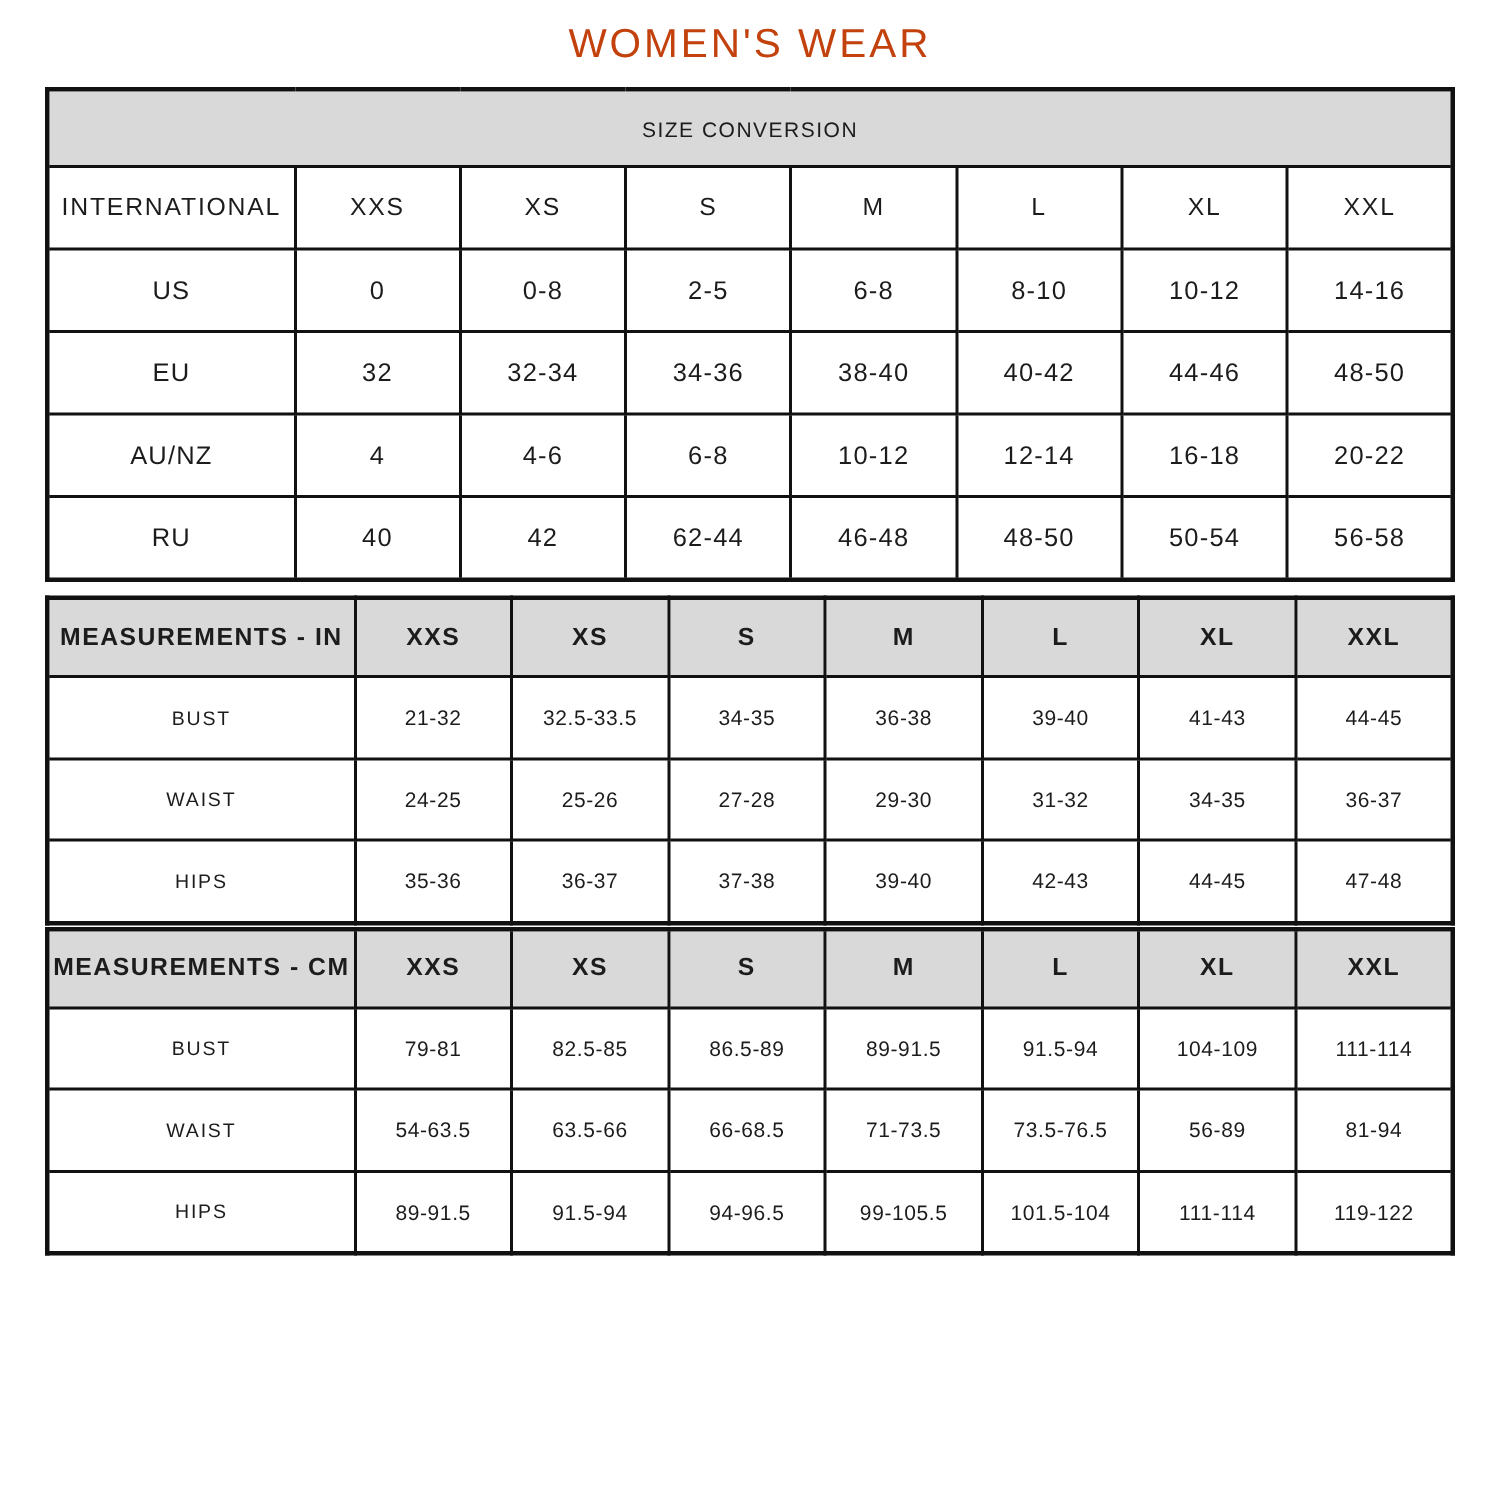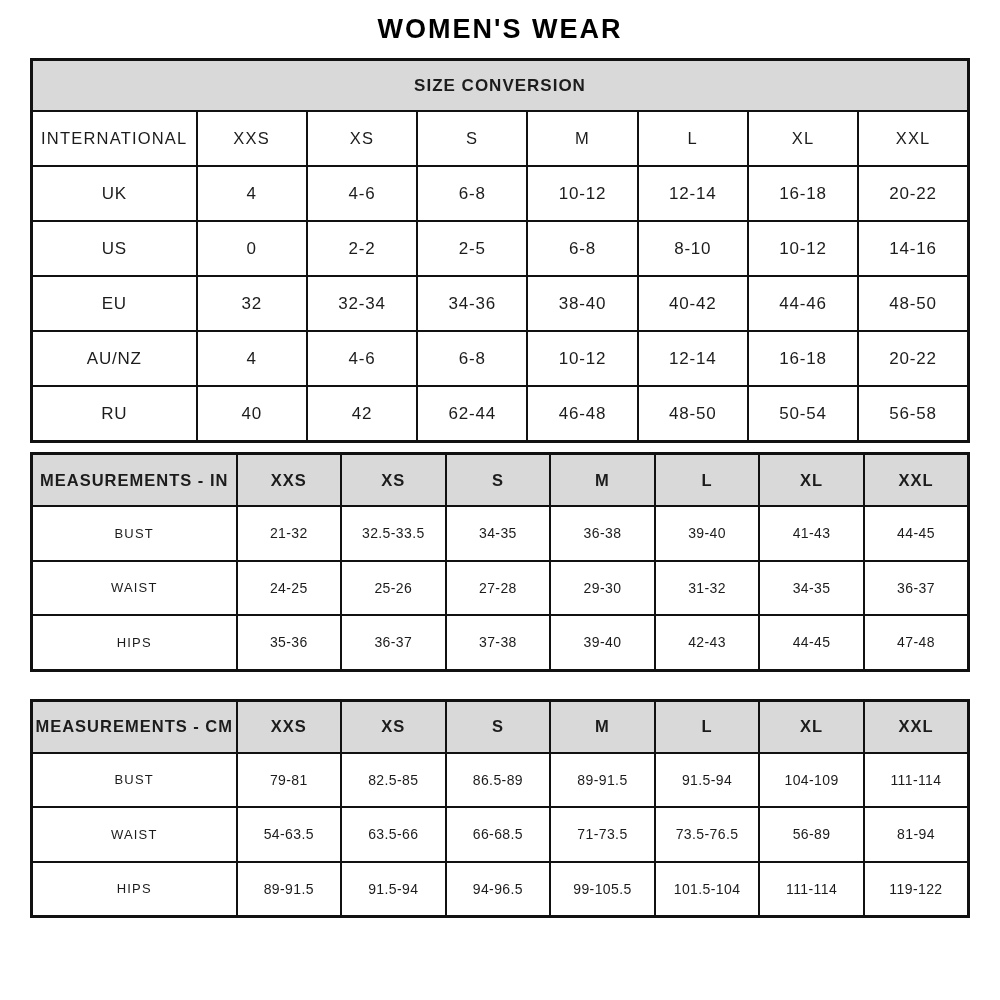--- a/index.html
+++ b/index.html
@@ -13,24 +13,24 @@
   .page {
     width: 1000px;
     height: 1000px;
     box-sizing: border-box;
     padding: 12px 30px 0 30px;
     background: #ffffff;
   }
   .title {
     text-align: center;
     font-size: 27px;
-    font-weight: bold;
+    font-weight: normal;
     letter-spacing: 2px;
     margin: 2px 0 13px 0;
-    color: #000000;
+    color: #c2410c;
   }
   table {
     border-collapse: collapse;
     table-layout: fixed;
     width: 940px;
     border: 3px solid #111111;
   }
   td {
     border: 2px solid #111111;
     text-align: center;
@@ -38,28 +38,28 @@
     padding: 0 2px;
     overflow: hidden;
     white-space: nowrap;
   }
   
   .t-conv { margin-bottom: 9px; }
   .t-conv col.col-label { width: 165px; }
   .t-conv td { height: 53px; font-size: 17px; letter-spacing: 0.8px; }
   .t-conv tr.title-row td {
     background: #d9d9d9;
-    font-weight: bold;
-    font-size: 17px;
+    font-weight: normal;
+    font-size: 14px;
     letter-spacing: 1px;
     height: 49px;
   }
   .t-conv tr.head-row td { font-size: 16.5px; letter-spacing: 1.2px; text-align: center; }
   
-  .t-meas { margin-bottom: 27px; }
+  .t-meas { margin-bottom: 1px; }
   .t-meas col.col-label { width: 205px; }
   .t-meas td { height: 52.5px; font-size: 14px; letter-spacing: 0.4px; }
   .t-meas tr.head-row td {
     background: #d9d9d9;
     font-weight: bold;
     font-size: 16.5px;
     letter-spacing: 1px;
     height: 50px;
   }
   .t-meas td.row-label { font-size: 13px; letter-spacing: 1.2px; }
@@ -89,33 +89,23 @@
             <td>INTERNATIONAL</td>
             <td>XXS</td>
             <td>XS</td>
             <td>S</td>
             <td>M</td>
             <td>L</td>
             <td>XL</td>
             <td>XXL</td>
           </tr>
           <tr>
-            <td class="row-label">UK</td>
-            <td>4</td>
-            <td>4-6</td>
-            <td>6-8</td>
-            <td>10-12</td>
-            <td>12-14</td>
-            <td>16-18</td>
-            <td>20-22</td>
-          </tr>
-          <tr>
             <td class="row-label">US</td>
             <td>0</td>
-            <td>2-2</td>
+            <td>0-8</td>
             <td>2-5</td>
             <td>6-8</td>
             <td>8-10</td>
             <td>10-12</td>
             <td>14-16</td>
           </tr>
           <tr>
             <td class="row-label">EU</td>
             <td>32</td>
             <td>32-34</td>

